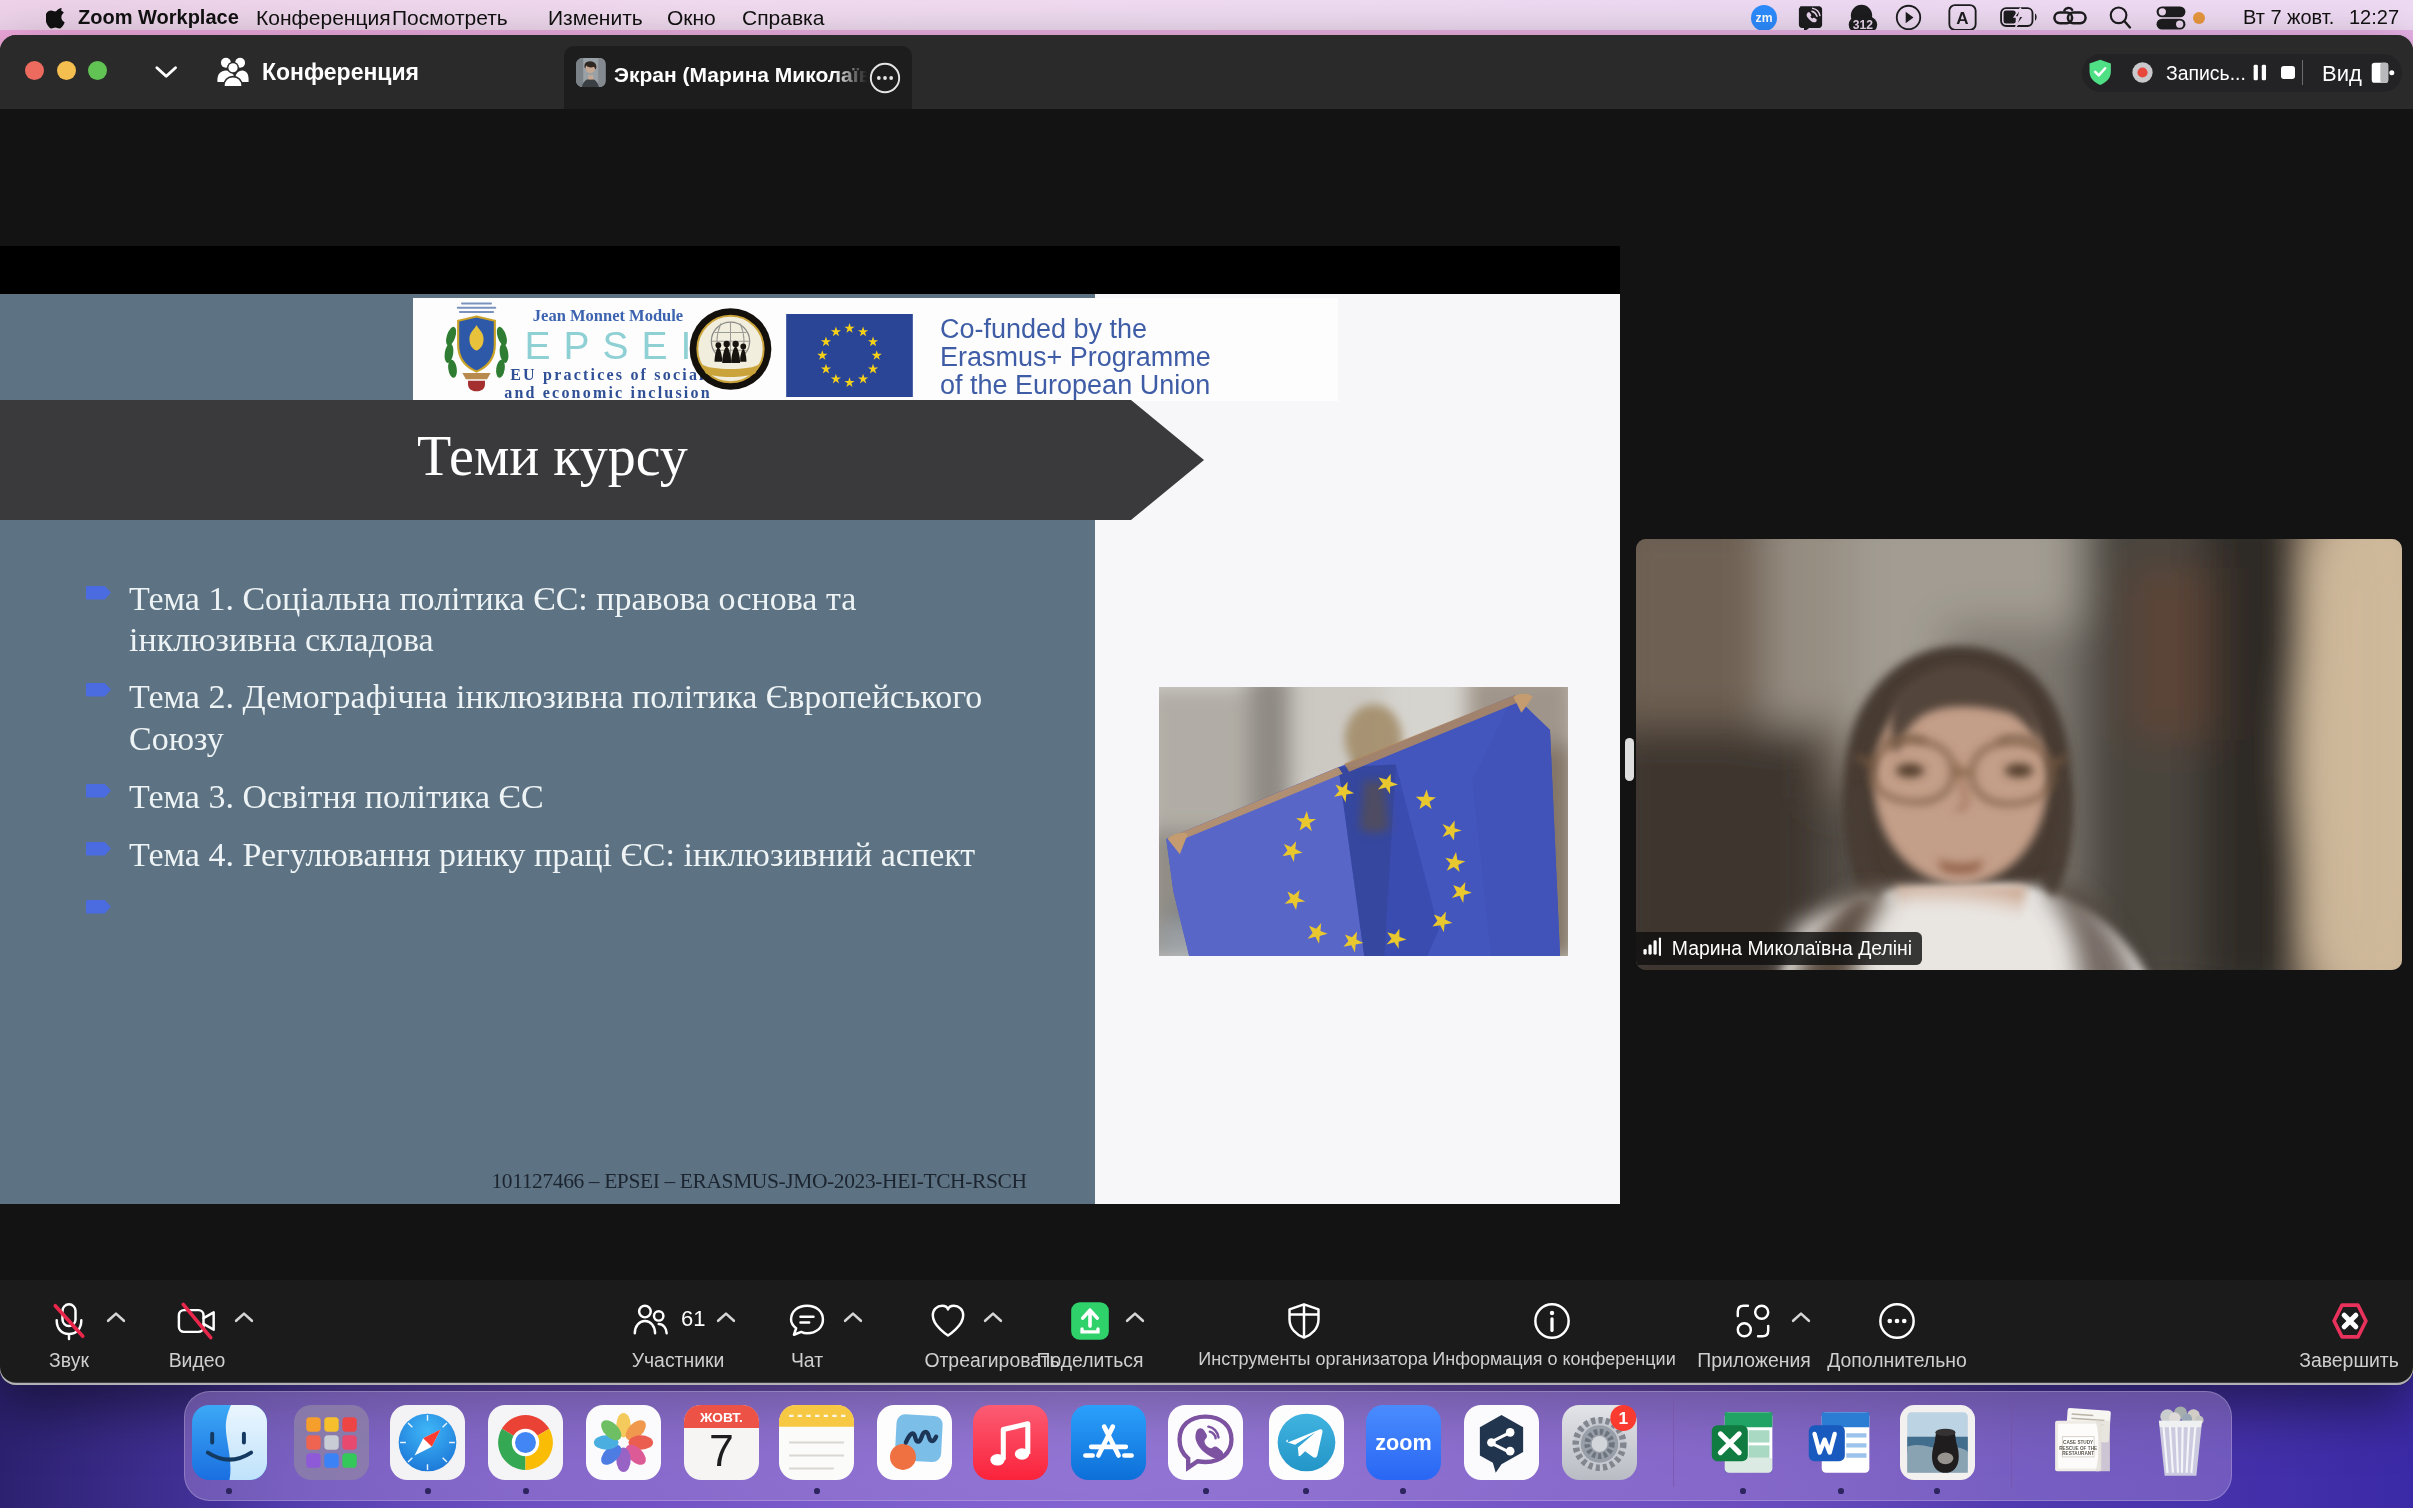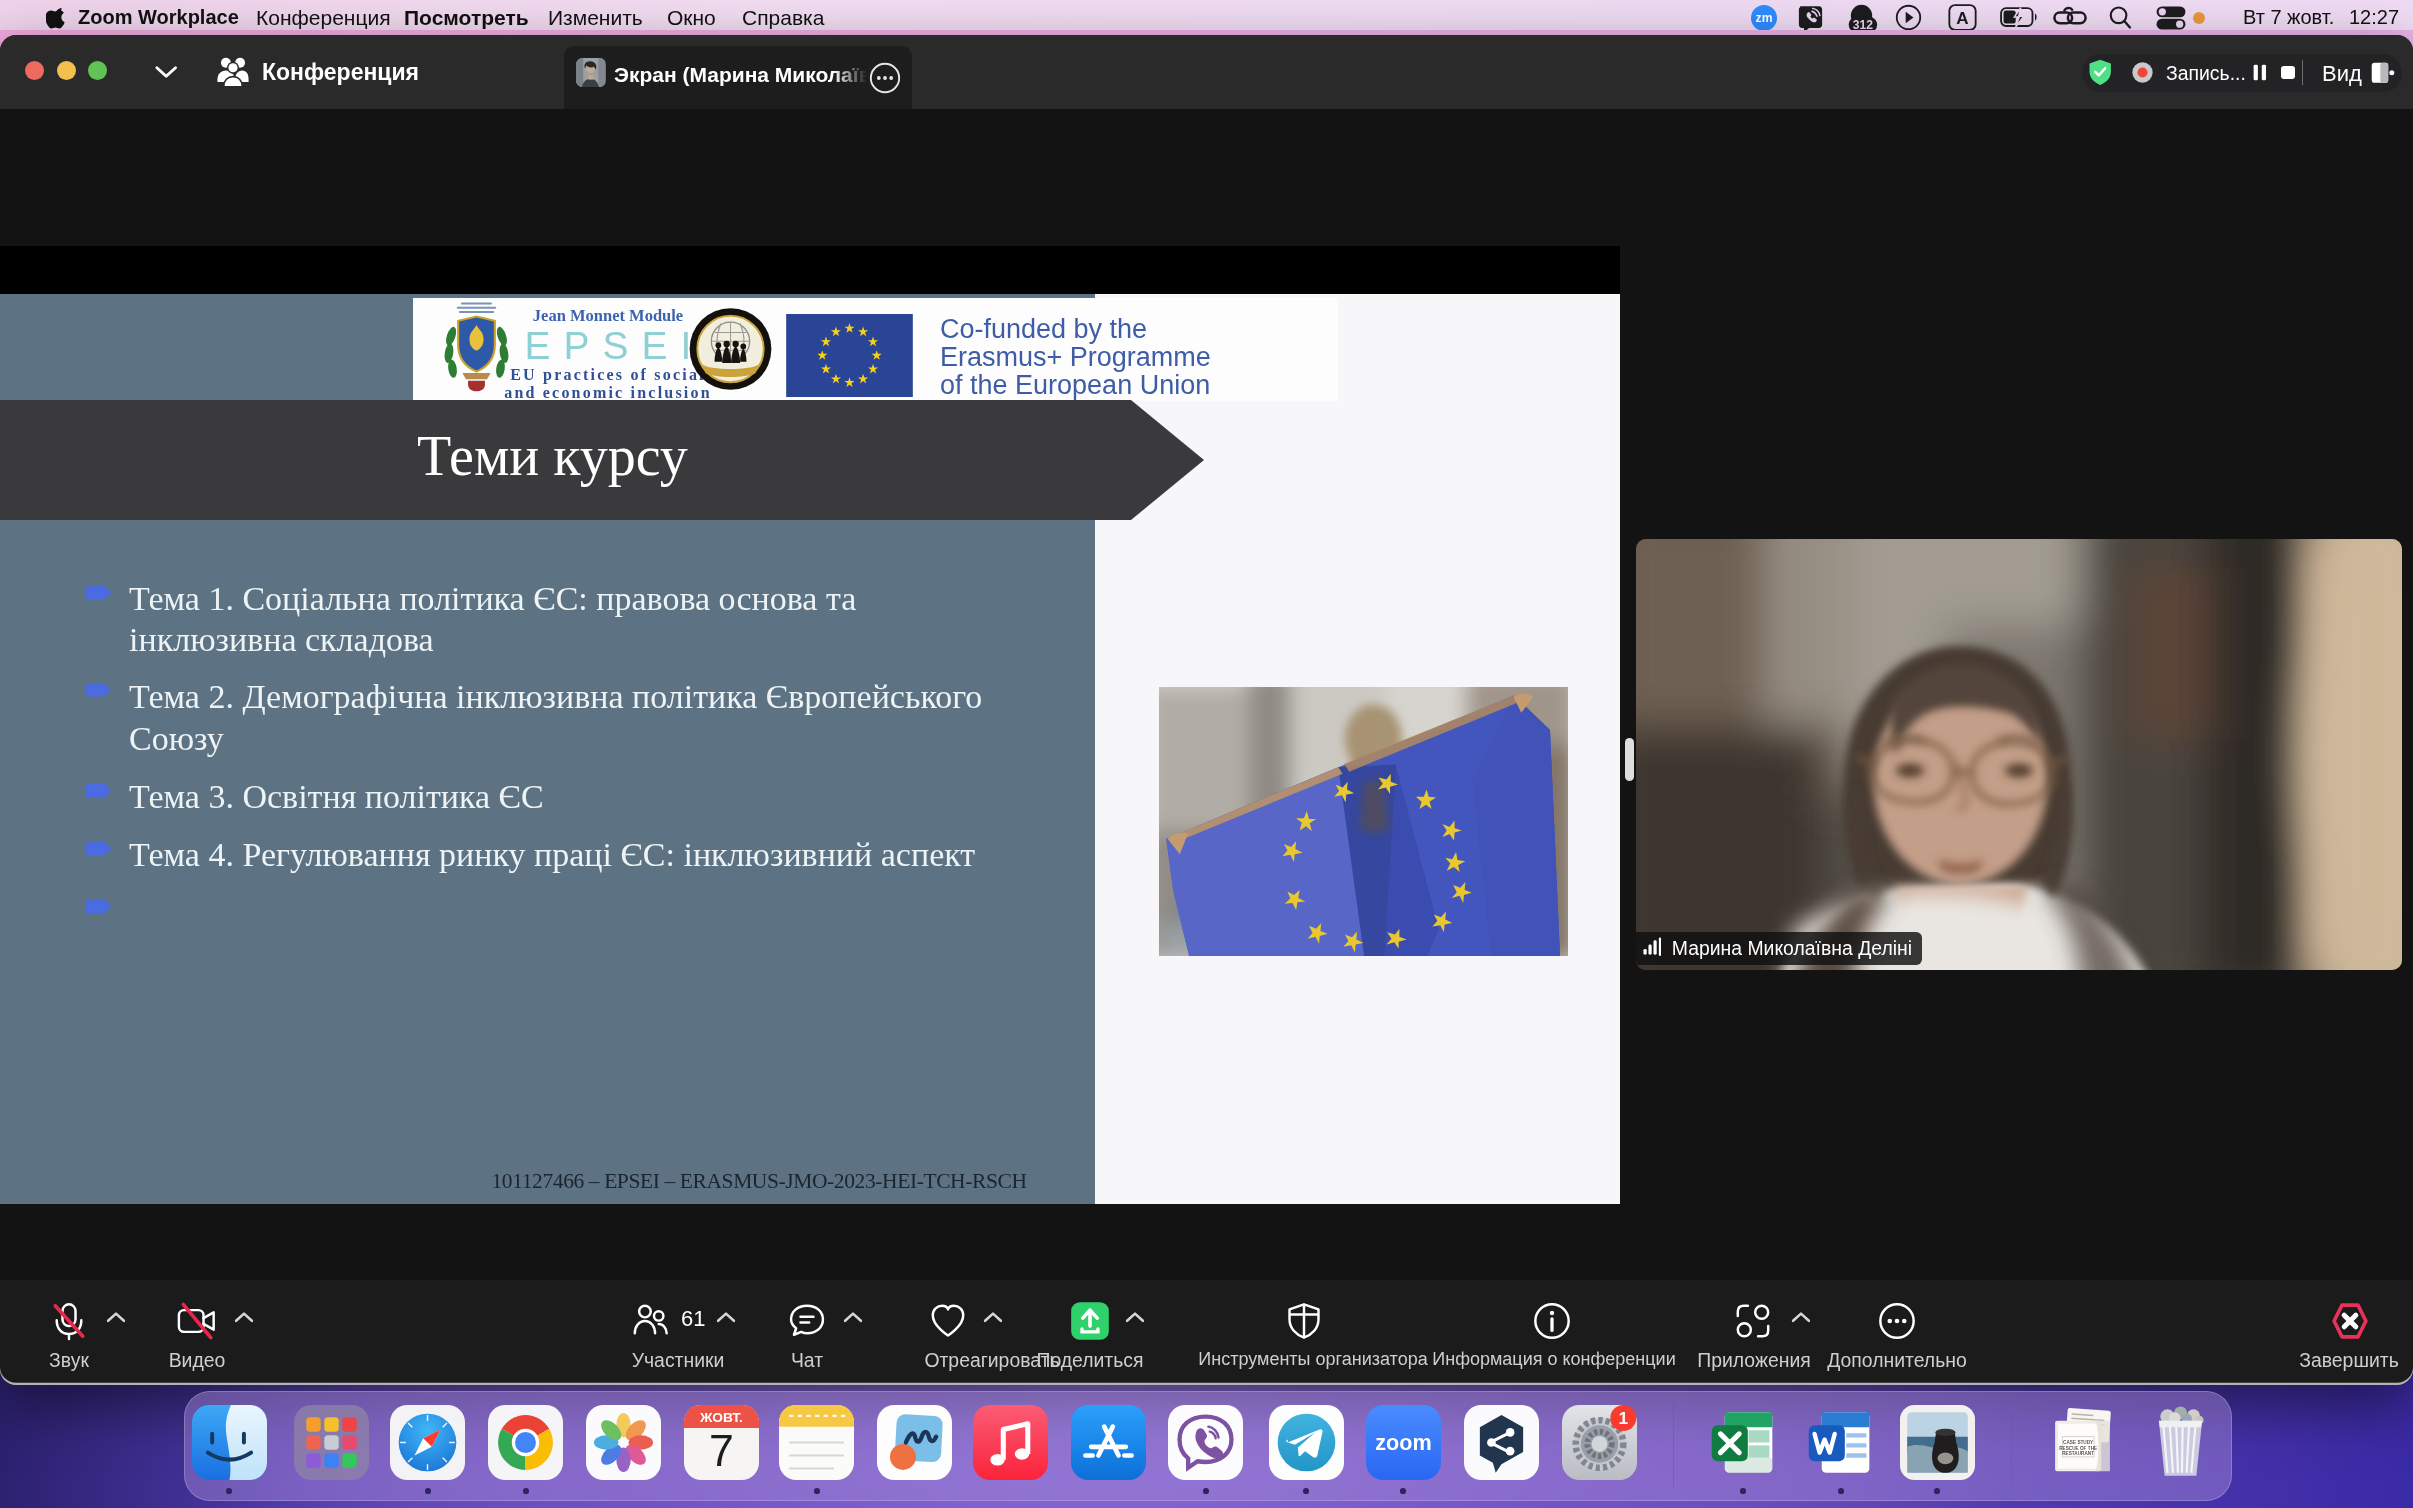--- a/index.html
+++ b/index.html
@@ -57,21 +57,21 @@
 </style>
 </head>
 <body>
 <div id="menubar">
   <svg class="abs" style="left:46px;top:6.5px;" width="20" height="24.4" viewBox="0 0 28 34">
     <path d="M19.5 5.2c1.5-1.8 2.5-4.3 2.2-6.8-2.2.1-4.8 1.5-6.3 3.3-1.4 1.6-2.6 4.2-2.3 6.6 2.4.2 4.9-1.2 6.4-3.1z" transform="translate(0,3)" fill="#111"></path>
     <path d="M22.6 17.1c0-4.4 3.6-6.5 3.8-6.6-2.1-3-5.3-3.4-6.4-3.5-2.7-.3-5.3 1.6-6.7 1.6-1.4 0-3.5-1.6-5.8-1.5C4.6 7.2 1.9 8.8.4 11.5c-3.1 5.4-.8 13.4 2.2 17.8 1.5 2.1 3.2 4.5 5.5 4.4 2.2-.1 3.1-1.4 5.8-1.4 2.7 0 3.4 1.4 5.8 1.4 2.4 0 3.9-2.2 5.4-4.3 1.7-2.5 2.4-4.9 2.4-5-.1 0-4.8-1.9-4.9-7.3z" transform="translate(0,-2) scale(.95)" fill="#111"></path>
   </svg>
   <div class="mi" style="left:78px;font-weight:700;font-size:20px;">Zoom Workplace</div>
   <div class="mi" style="left:256px;">Конференция</div>
-  <div class="mi" style="left:404px;font-weight:bold;">Посмотреть</div>
+  <div class="mi" style="left:392px;">Посмотреть</div>
   <div class="mi" style="left:548px;">Изменить</div>
   <div class="mi" style="left:667px;">Окно</div>
   <div class="mi" style="left:742px;">Справка</div>
 
   <div class="abs" style="left:1751px;top:5px;width:26px;height:26px;border-radius:50%;background:#2d8cff;color:#fff;font-size:12.2px;font-weight:700;text-align:center;line-height:26px;">zm</div>
   <svg class="abs" style="left:1796px;top:4.3px;" width="29" height="29" viewBox="0 0 40 40">
     <path d="M6 3h26c2 0 4 2 4 4v22c0 2-2 4-4 4H18l-7 6v-6H8c-2 0-4-2-4-4V7c0-2 2-2 2-4z" fill="#1d1d1f"></path>
     <path d="M14 11c1-1 3-1 4 0l2 3c1 1 0 3-1 3 0 2 2 4 4 4 0-1 2-2 3-1l3 2c1 1 1 3 0 4-2 2-5 2-8 0-3-2-6-5-8-8-1-2-1-5 1-7z" fill="#ecd7ee" transform="scale(.8) translate(6,4)"></path>
     <path d="M22 10c3 1 6 4 7 7" stroke="#ecd7ee" stroke-width="2" fill="none" stroke-linecap="round"></path>
     <path d="M23 6c5 1 9 5 10 10" stroke="#ecd7ee" stroke-width="2" fill="none" stroke-linecap="round"></path>

